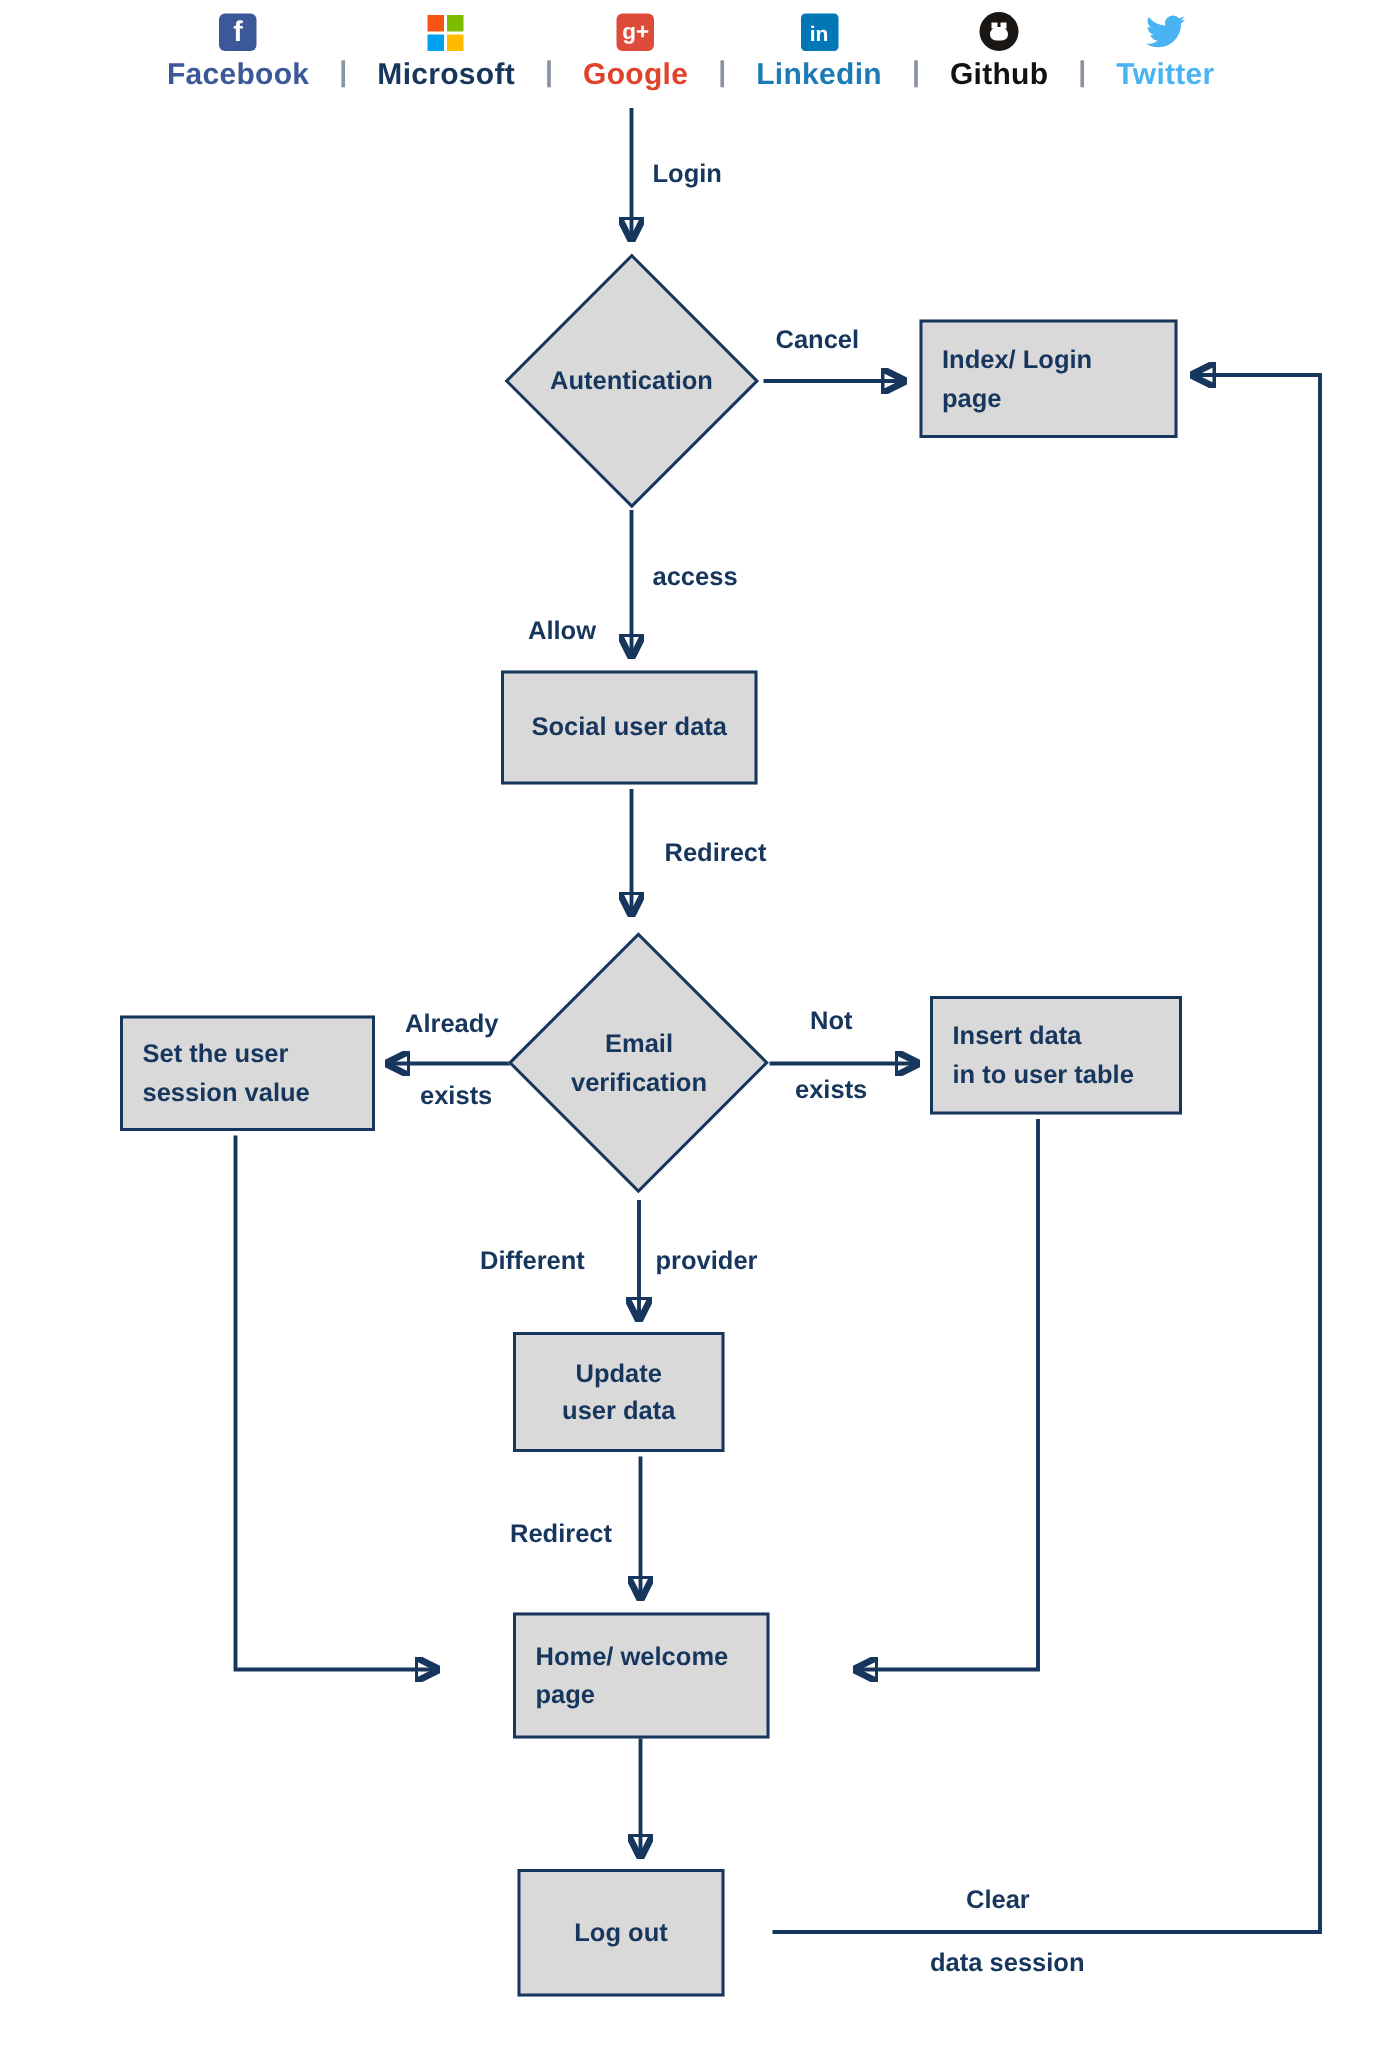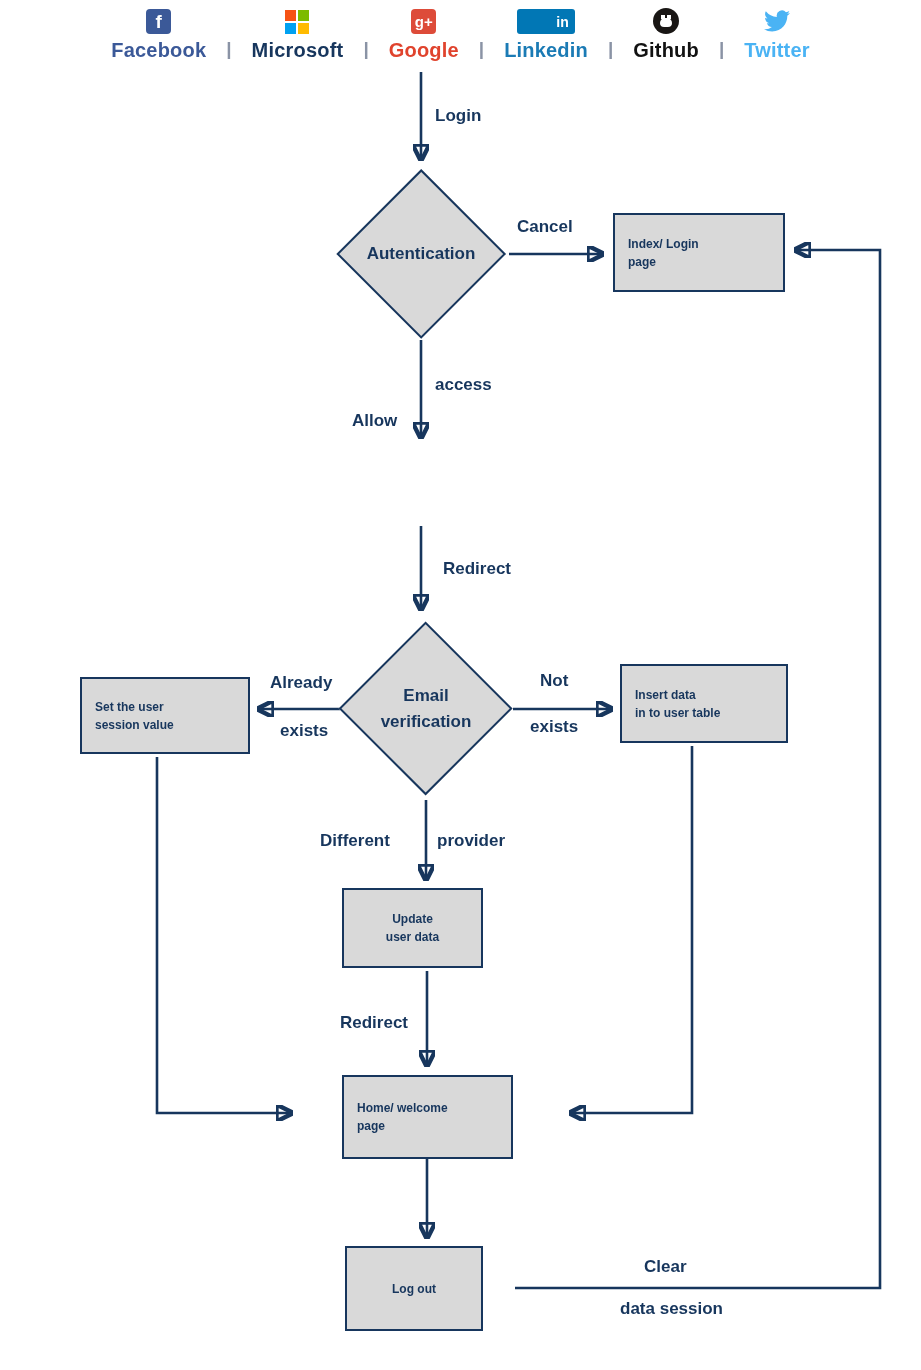--- a/index.html
+++ b/index.html
@@ -18,31 +18,31 @@
   .icon-box{width:25px;height:25px;border-radius:4px;display:flex;align-items:center;justify-content:center;
     color:#fff;font-weight:bold;font-size:17px;line-height:1;}
   .icon-fb{background:#3b5998;font-size:19px;}
   .icon-ms{display:grid;grid-template-columns:11px 11px;grid-template-rows:11px 11px;gap:2px;width:24px;height:24px;}
   .icon-ms i{display:block;}
   .icon-ms i:nth-child(1){background:#f65314;}
   .icon-ms i:nth-child(2){background:#7cbb00;}
   .icon-ms i:nth-child(3){background:#00a1f1;}
   .icon-ms i:nth-child(4){background:#ffbb00;}
   .icon-gp{background:#dd4b39;font-size:15px;}
-  .icon-in{background:#0177b5;border-radius:3px;font-size:14px;padding-left:33px;}
+  .icon-in{background:#0177b5;border-radius:3px;font-size:14px;}
   .icon-gh{width:26px;height:26px;border-radius:50%;background:#191614;position:relative;}
   .icon-gh::before{content:"";position:absolute;left:8px;top:7px;width:4px;height:4px;background:#fff;box-shadow:6px 0 0 #fff;}
   .icon-gh::after{content:"";position:absolute;left:7px;top:10px;width:12px;height:9px;background:#fff;border-radius:6px 6px 5px 5px;}
   
   .edges{position:absolute;left:0;top:0;pointer-events:none;}
   .edges path{fill:none;stroke:#17365d;stroke-width:2.6px;}
   .box{
     position:absolute;background:#d9d9d9;border:2px solid #17365d;
     display:flex;align-items:center;box-sizing:border-box;
-    font-weight:bold;font-size:12px;line-height:1.5;color:#17365d;
+    font-weight:bold;font-size:17px;line-height:1.5;color:#17365d;
   }
   .box span{white-space:pre-line;display:block;width:100%;}
   .box.center{justify-content:center;text-align:center;}
   .box.left{padding-left:13px;text-align:left;}
   .diamond-wrap{position:absolute;display:flex;align-items:center;justify-content:center;}
   .diamond-shape{position:absolute;inset:0;margin:auto;width:70%;height:70%;
     transform:rotate(45deg);background:#d9d9d9;border:2px solid #17365d;box-sizing:border-box;}
   .diamond-label{position:relative;z-index:1;font-weight:bold;font-size:17px;text-align:center;white-space:pre-line;line-height:1.55;}
   .elabel{position:absolute;font-weight:bold;font-size:17px;white-space:nowrap;}
 </style>
@@ -117,20 +117,23 @@
   </div>
   <div class="diamond-wrap" style="left:335px;top:168px;width:172px;height:172px;">
     <div class="diamond-shape"></div>
     <div class="diamond-label">Autentication</div>
   </div>
 
   <div class="box left" style="left:613px;top:213px;width:172px;height:79px;">
     <span>Index/ Login
 page</span>
   </div>
+  <div class="box center" style="left:334px;top:447px;width:171px;height:76px;">
+    <span>Social user data</span>
+  </div>
   <div class="box left" style="left:80px;top:677px;width:170px;height:77px;">
     <span>Set the user
 session value</span>
   </div>
   <div class="box left" style="left:620px;top:664px;width:168px;height:79px;">
     <span>Insert data
 in to user table</span>
   </div>
   <div class="box center" style="left:342px;top:888px;width:141px;height:80px;">
     <span>Update

